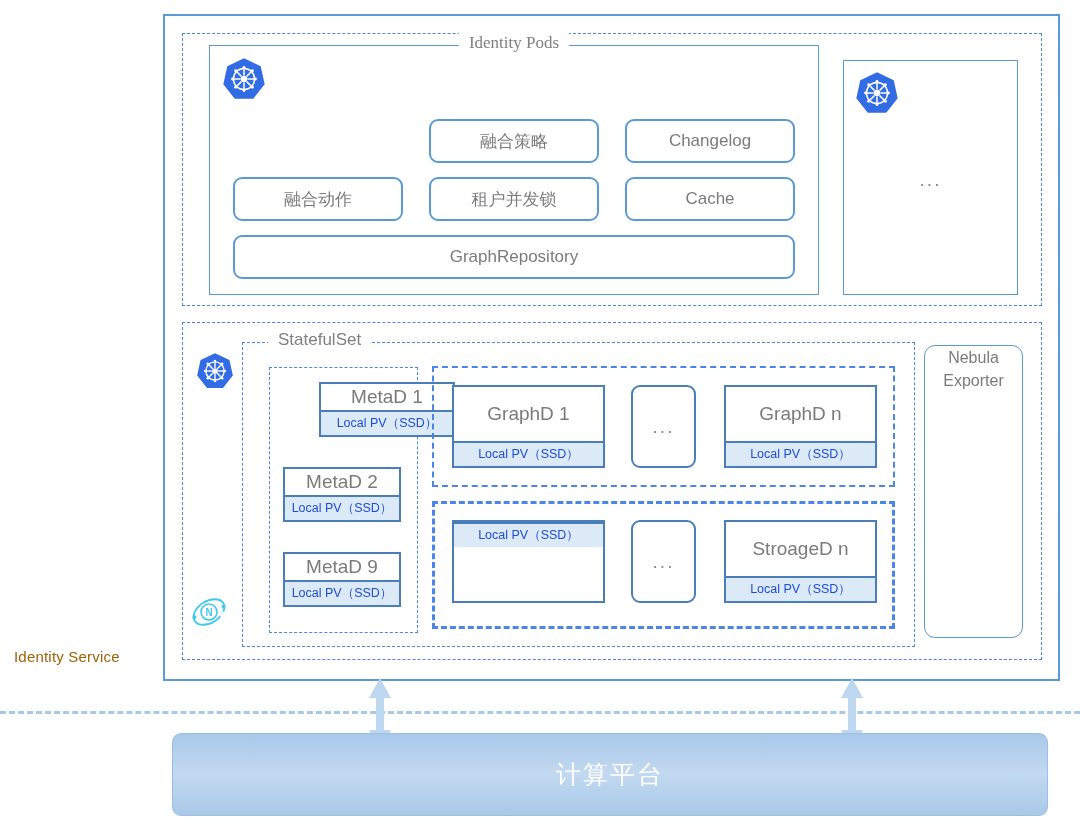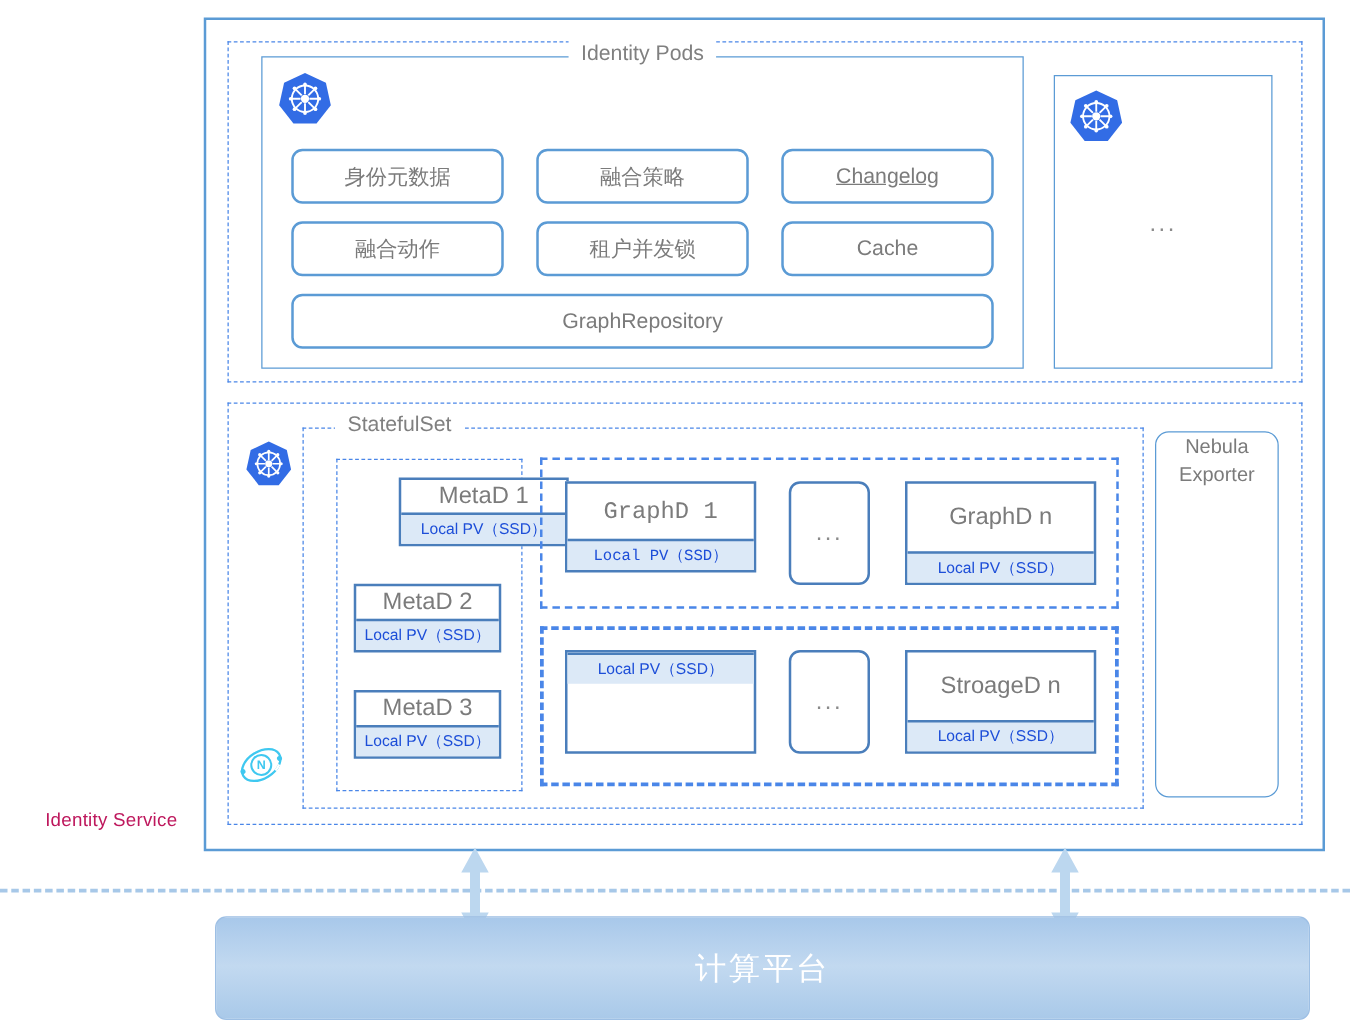--- a/index.html
+++ b/index.html
@@ -9,41 +9,41 @@
     color:#7f7f7f;
   }
   .abs{position:absolute;box-sizing:border-box;}
 
   
   #outer-frame{
     left:163px;top:14px;width:897px;height:667px;
     border:2px solid #5b9bd5;background:#fff;
   }
   #identity-service-label{
-    left:14px;top:648px;width:150px;text-align:center;
-    font-size:15px;color:#be185d;letter-spacing:.2px;
+    left:14px;top:648px;width:150px;text-align:left;
+    font-size:15px;color:#a16207;letter-spacing:.2px;
   }
 
   
   #pods-dashed{
     left:182px;top:33px;width:860px;height:273px;
     border:1.5px dashed #4a86e8;
   }
 
   
   .fs{position:absolute;box-sizing:border-box;}
   .fs > .fs-body{position:absolute;inset:0;box-sizing:border-box;}
   .fs > .fs-legend{
     position:absolute;top:-12px;background:#fff;padding:0 10px;
     font-size:17px;color:#808080;white-space:nowrap;line-height:22px;
   }
 
   #identity-pods-box{left:209px;top:45px;width:610px;height:250px;}
   #identity-pods-box .fs-body{border:1.5px solid #5b9bd5;}
-  #identity-pods-box .fs-legend{left:50%;transform:translateX(-50%);top:-13px;}
+  #identity-pods-box .fs-legend{left:50%;transform:translateX(-50%);top:-13px;font-family:Liberation Serif, serif;}
 
   #extra-pod-box{
     left:843px;top:60px;width:175px;height:235px;
     border:1.5px solid #5b9bd5;background:#fff;
   }
   #extra-pod-dots{
     position:absolute;left:0;right:0;top:108px;text-align:center;
     font-size:19px;color:#8a8a8a;letter-spacing:2px;
   }
 
@@ -167,23 +167,22 @@
         <circle cx="24" cy="50" r="3.4"></circle>
           <circle cx="76" cy="50" r="3.4"></circle>
         <circle cx="31" cy="31" r="3.4"></circle>
           <circle cx="69" cy="69" r="3.4"></circle>
         <circle cx="69" cy="31" r="3.4"></circle>
           <circle cx="31" cy="69" r="3.4"></circle>
       </g>
     </svg>
   </span>
 
-  <div class="pill" style="left:24px;top:74px;width:170px;height:44px;">身份元数据</div>
   <div class="pill" style="left:220px;top:74px;width:170px;height:44px;">融合策略</div>
-  <div class="pill" style="left:416px;top:74px;width:170px;height:44px;text-decoration:underline;">Changelog</div>
+  <div class="pill" style="left:416px;top:74px;width:170px;height:44px;">Changelog</div>
 
   <div class="pill" style="left:24px;top:132px;width:170px;height:44px;">融合动作</div>
   <div class="pill" style="left:220px;top:132px;width:170px;height:44px;">租户并发锁</div>
   <div class="pill" style="left:416px;top:132px;width:170px;height:44px;">Cache</div>
 
   <div class="pill" style="left:24px;top:190px;width:562px;height:44px;">GraphRepository</div>
 </div>
 
 <div class="abs" id="extra-pod-box">
   <span class="k8s" style="left:11px;top:10px;">
@@ -268,27 +267,27 @@
 
 <div class="node" style="left:283px;top:382px;width:136px;height:55px;margin-left:36px;">
   <div class="node-title">MetaD 1</div>
   <div class="node-pv">Local PV（SSD）</div>
 </div>
 <div class="node" style="left:283px;top:467px;width:118px;height:55px;">
   <div class="node-title">MetaD 2</div>
   <div class="node-pv">Local PV（SSD）</div>
 </div>
 <div class="node" style="left:283px;top:552px;width:118px;height:55px;">
-  <div class="node-title">MetaD 3</div>
+  <div class="node-title">MetaD 9</div>
   <div class="node-pv">Local PV（SSD）</div>
 </div>
 
 <div class="abs" id="graphd-group"></div>
 
-<div class="node" style="left:452px;top:385px;width:153px;height:73px;font-family:Liberation Mono, monospace;">
+<div class="node" style="left:452px;top:385px;width:153px;height:83px;">
   <div class="node-title">GraphD 1</div>
   <div class="node-pv">Local PV（SSD）</div>
 </div>
 <div class="dots-box" style="left:631px;top:385px;width:65px;height:83px;">...</div>
 <div class="node" style="left:724px;top:385px;width:153px;height:83px;">
   <div class="node-title">GraphD n</div>
   <div class="node-pv">Local PV（SSD）</div>
 </div>
 
 <div class="abs" id="storaged-group"></div>

